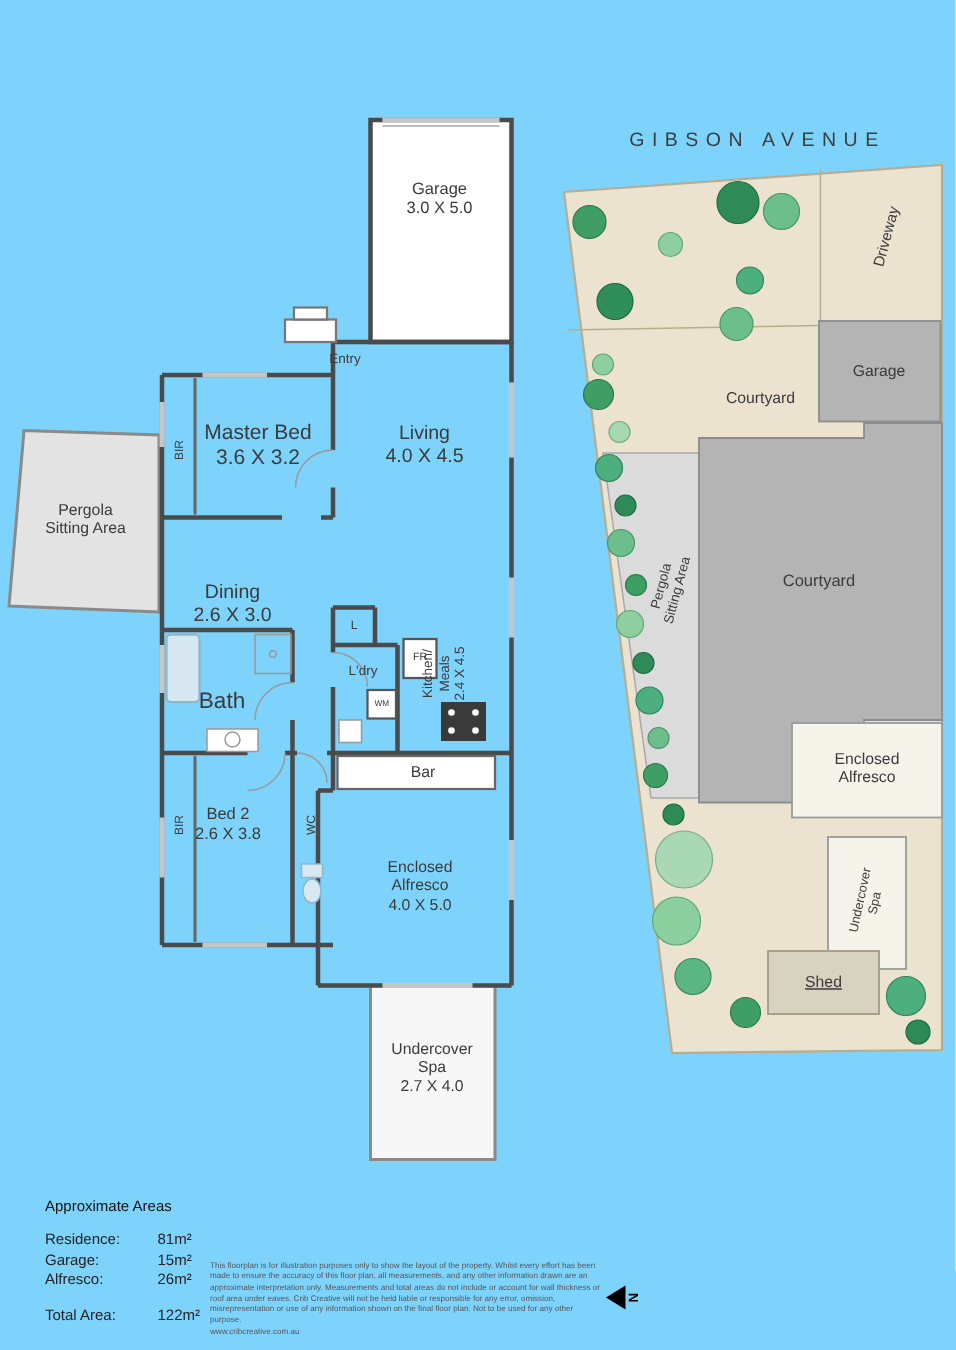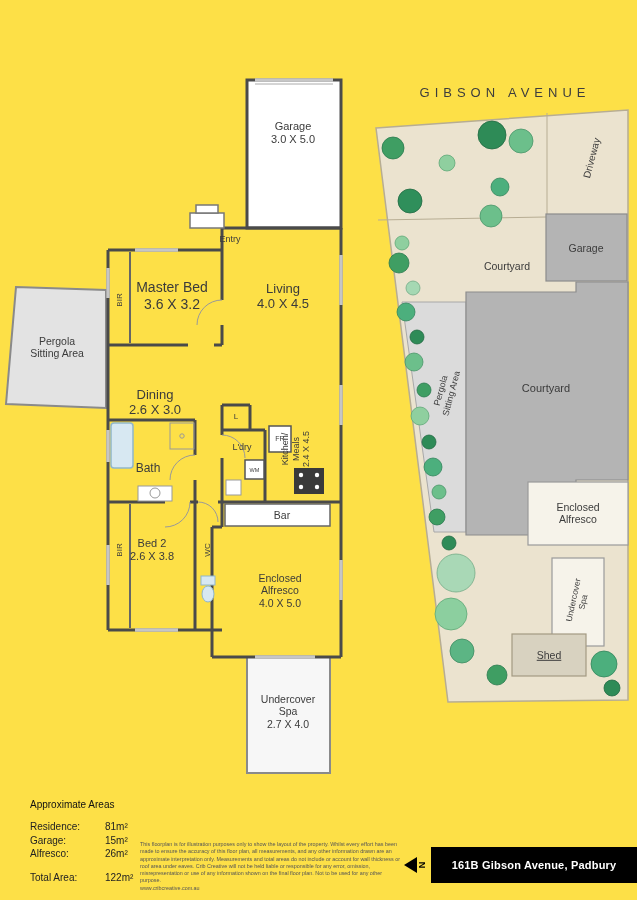--- a/index.html
+++ b/index.html
@@ -1,16 +1,16 @@
 <!DOCTYPE html>
 <html><head>
 <meta charset="utf-8">
 <style>
   html,body{margin:0;padding:0;background:#ffffff;}
-  #canvas{position:relative;width:637px;height:900px;background:#fde047;font-family:"Liberation Sans",sans-serif;overflow:hidden;}
+  #canvas{position:relative;width:637px;height:900px;background:#7dd3fc;font-family:"Liberation Sans",sans-serif;overflow:hidden;}
   #canvas svg.layer{position:absolute;top:0;left:0;}
   .lbl{position:absolute;transform:translate(-50%,-50%);text-align:center;color:#3b3b3b;line-height:1.18;white-space:nowrap;}
   .rot{transform:translate(-50%,-50%) rotate(-90deg);}
   .rot75{transform:translate(-50%,-50%) rotate(-75deg);}
   .rot78{transform:translate(-50%,-50%) rotate(-78deg);}
   .street{letter-spacing:5px;color:#3d3d3d;font-weight:500;}
   .areas{position:absolute;left:30px;top:799px;width:140px;font-size:10px;color:#222;}
   .areas .title{font-size:10px;margin-bottom:11px;color:#111;}
   .area-row{position:relative;height:13.5px;}
   .a-val{position:absolute;left:75px;}
@@ -160,21 +160,21 @@
     <div>4.0 X 4.5</div>
   </div>
   <div class="lbl" style="left:57px;top:347px;font-size:10.5px;">
     <div>Pergola</div>
     <div>Sitting Area</div>
   </div>
   <div class="lbl" style="left:155px;top:402px;font-size:13px;">
     <div>Dining</div>
     <div>2.6 X 3.0</div>
   </div>
-  <div class="lbl" style="left:148px;top:468px;font-size:12px;">Bath</div>
+  <div class="lbl" style="left:148px;top:468px;font-size:15px;">Bath</div>
   <div class="lbl" style="left:236px;top:417px;font-size:8px;">L</div>
   <div class="lbl" style="left:242px;top:447px;font-size:9px;">L'dry</div>
   <div class="lbl" style="left:280px;top:439px;font-size:7px;">FR</div>
   <div class="lbl" style="left:254.5px;top:469.5px;font-size:5.5px;">WM</div>
   <div class="lbl rot" style="left:296px;top:449px;font-size:9px;">
     <div>Kitchen/</div>
     <div>Meals</div>
     <div>2.4 X 4.5</div>
   </div>
   <div class="lbl" style="left:282px;top:515px;font-size:10.5px;">Bar</div>
@@ -216,17 +216,14 @@
   </div>
 
   <div class="disclaimer">This floorplan is for illustration purposes only to show the layout of the property. Whilst every effort has been made to ensure the accuracy of this floor plan, all measurements, and any other information drawn are an approximate interpretation only. Measurements and total areas do not include or account for wall thickness or roof area under eaves. Crib Creative will not be held liable or responsible for any error, omission, misrepresentation or use of any information shown on the final floor plan. Not to be used for any other purpose.
 www.cribcreative.com.au</div>
 
   <div class="compass">
     <span class="arrow"></span>
     <span class="n">N</span>
   </div>
 
-  <div class="footer-bar">
-    <span>161B Gibson Avenue, Padbury</span>
-  </div>
 
 </div>
 
 </body></html>

